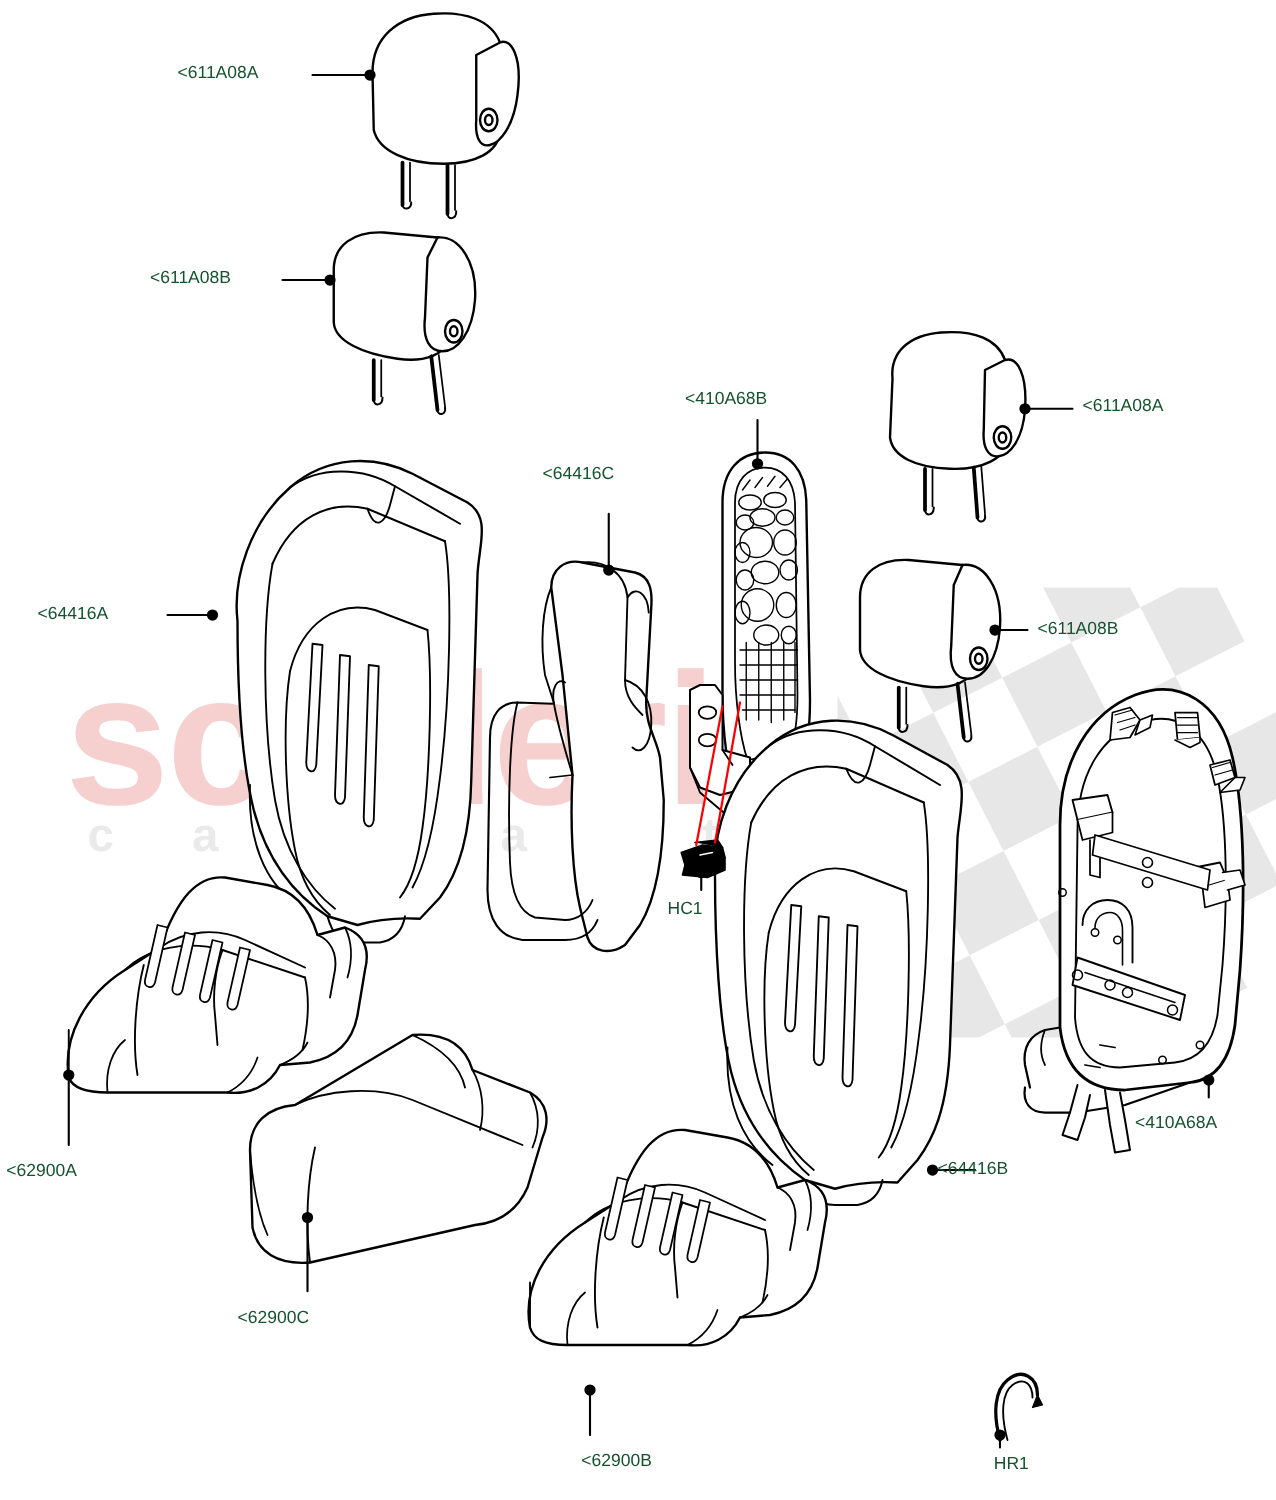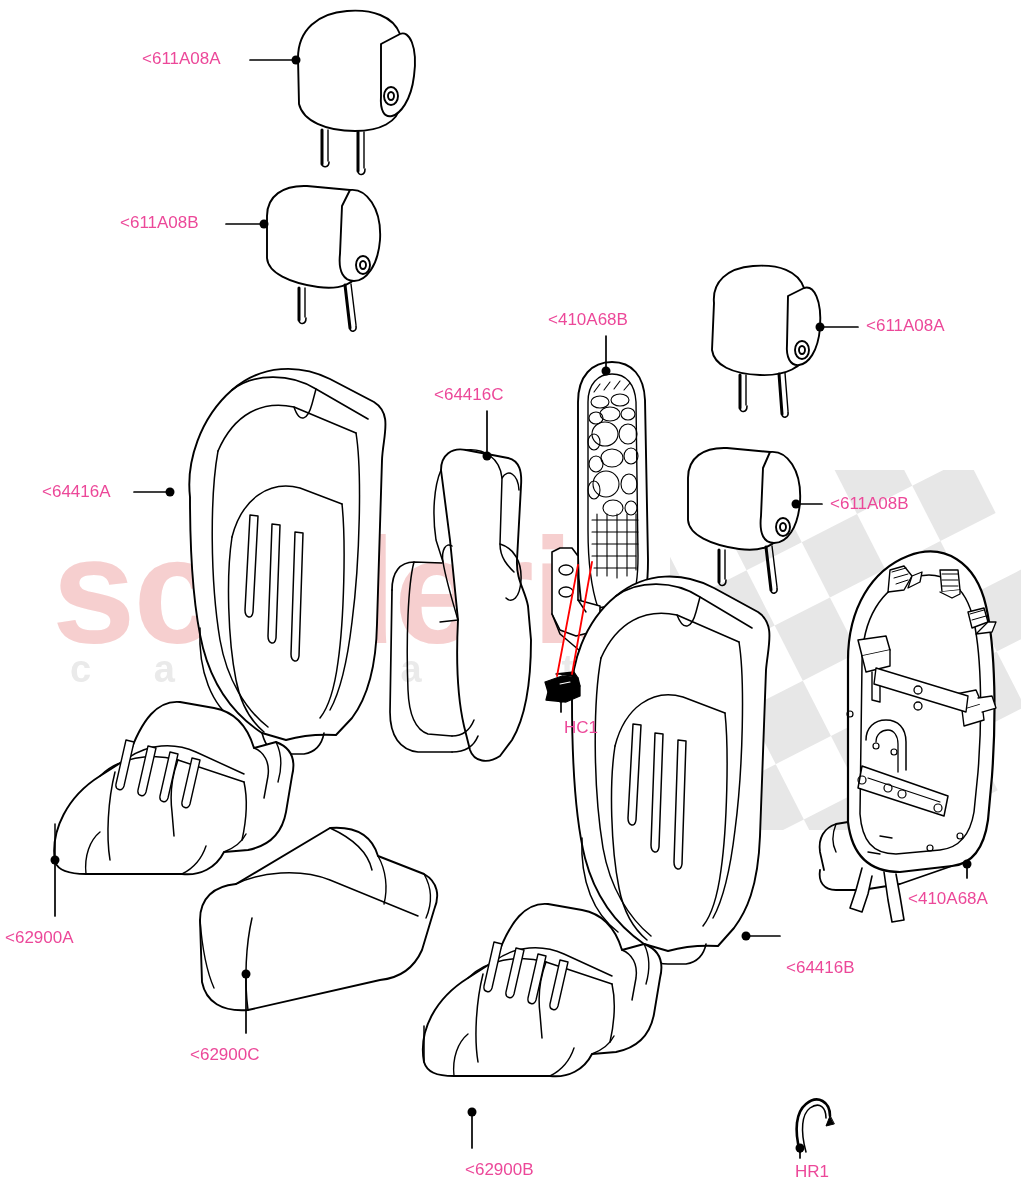--- a/index.html
+++ b/index.html
@@ -4,21 +4,21 @@
 <title>Seat Parts Diagram</title>
 <style>
   html,body{margin:0;padding:0;background:#ffffff;}
   body{
     font-family:"Liberation Sans", sans-serif;
     width:1021px;height:1200px;position:relative;overflow:hidden;
   }
   #stage{position:absolute;left:0;top:0;width:1021px;height:1200px;}
   #stage svg{position:absolute;left:0;top:0;}
   .lbl{
-    position:absolute;color:#ec4899;font-size:17px;white-space:nowrap;
+    position:absolute;color:#14532d;font-size:14px;white-space:nowrap;
     font-family:"Liberation Sans", sans-serif;letter-spacing:0px;
   }
   .wm-brand{
     position:absolute;color:#f6cfcf;font-size:150px;font-weight:700;
     letter-spacing:-2px;font-family:"Liberation Sans", sans-serif;
     user-select:none;
   }
   .wm-sub{
     position:absolute;color:#eaeaea;font-size:38px;font-weight:700;
     letter-spacing:26px;font-family:"Liberation Sans", sans-serif;
@@ -406,26 +406,26 @@
     </g>
 
     <g stroke="#ff0000" stroke-width="1.8">
       <line x1="557" y1="676" x2="578" y2="565"></line>
       <line x1="572" y1="674" x2="592" y2="562"></line>
     </g>
   </svg>
 
   <div class="lbl" style="left:142px;top:49px;">&lt;611A08A</div>
   <div class="lbl" style="left:120px;top:213px;">&lt;611A08B</div>
-  <div class="lbl" style="left:42px;top:482px;">&lt;64416A</div>
-  <div class="lbl" style="left:434px;top:385px;">&lt;64416C</div>
+  <div class="lbl" style="left:30px;top:482px;">&lt;64416A</div>
+  <div class="lbl" style="left:434px;top:370px;">&lt;64416C</div>
   <div class="lbl" style="left:548px;top:310px;">&lt;410A68B</div>
   <div class="lbl" style="left:866px;top:316px;">&lt;611A08A</div>
   <div class="lbl" style="left:830px;top:494px;">&lt;611A08B</div>
-  <div class="lbl" style="left:564px;top:718px;">HC1</div>
+  <div class="lbl" style="left:534px;top:718px;">HC1</div>
   <div class="lbl" style="left:5px;top:928px;text-align:right;">&lt;62900A</div>
   <div class="lbl" style="left:190px;top:1045px;">&lt;62900C</div>
-  <div class="lbl" style="left:786px;top:926px;margin-top:32px;">&lt;64416B</div>
+  <div class="lbl" style="left:750px;top:926px;">&lt;64416B</div>
   <div class="lbl" style="left:908px;top:889px;">&lt;410A68A</div>
   <div class="lbl" style="left:421px;top:1160px;margin-left:44px;">&lt;62900B</div>
   <div class="lbl" style="left:795px;top:1162px;">HR1</div>
 
 </div>
 
 </body></html>

